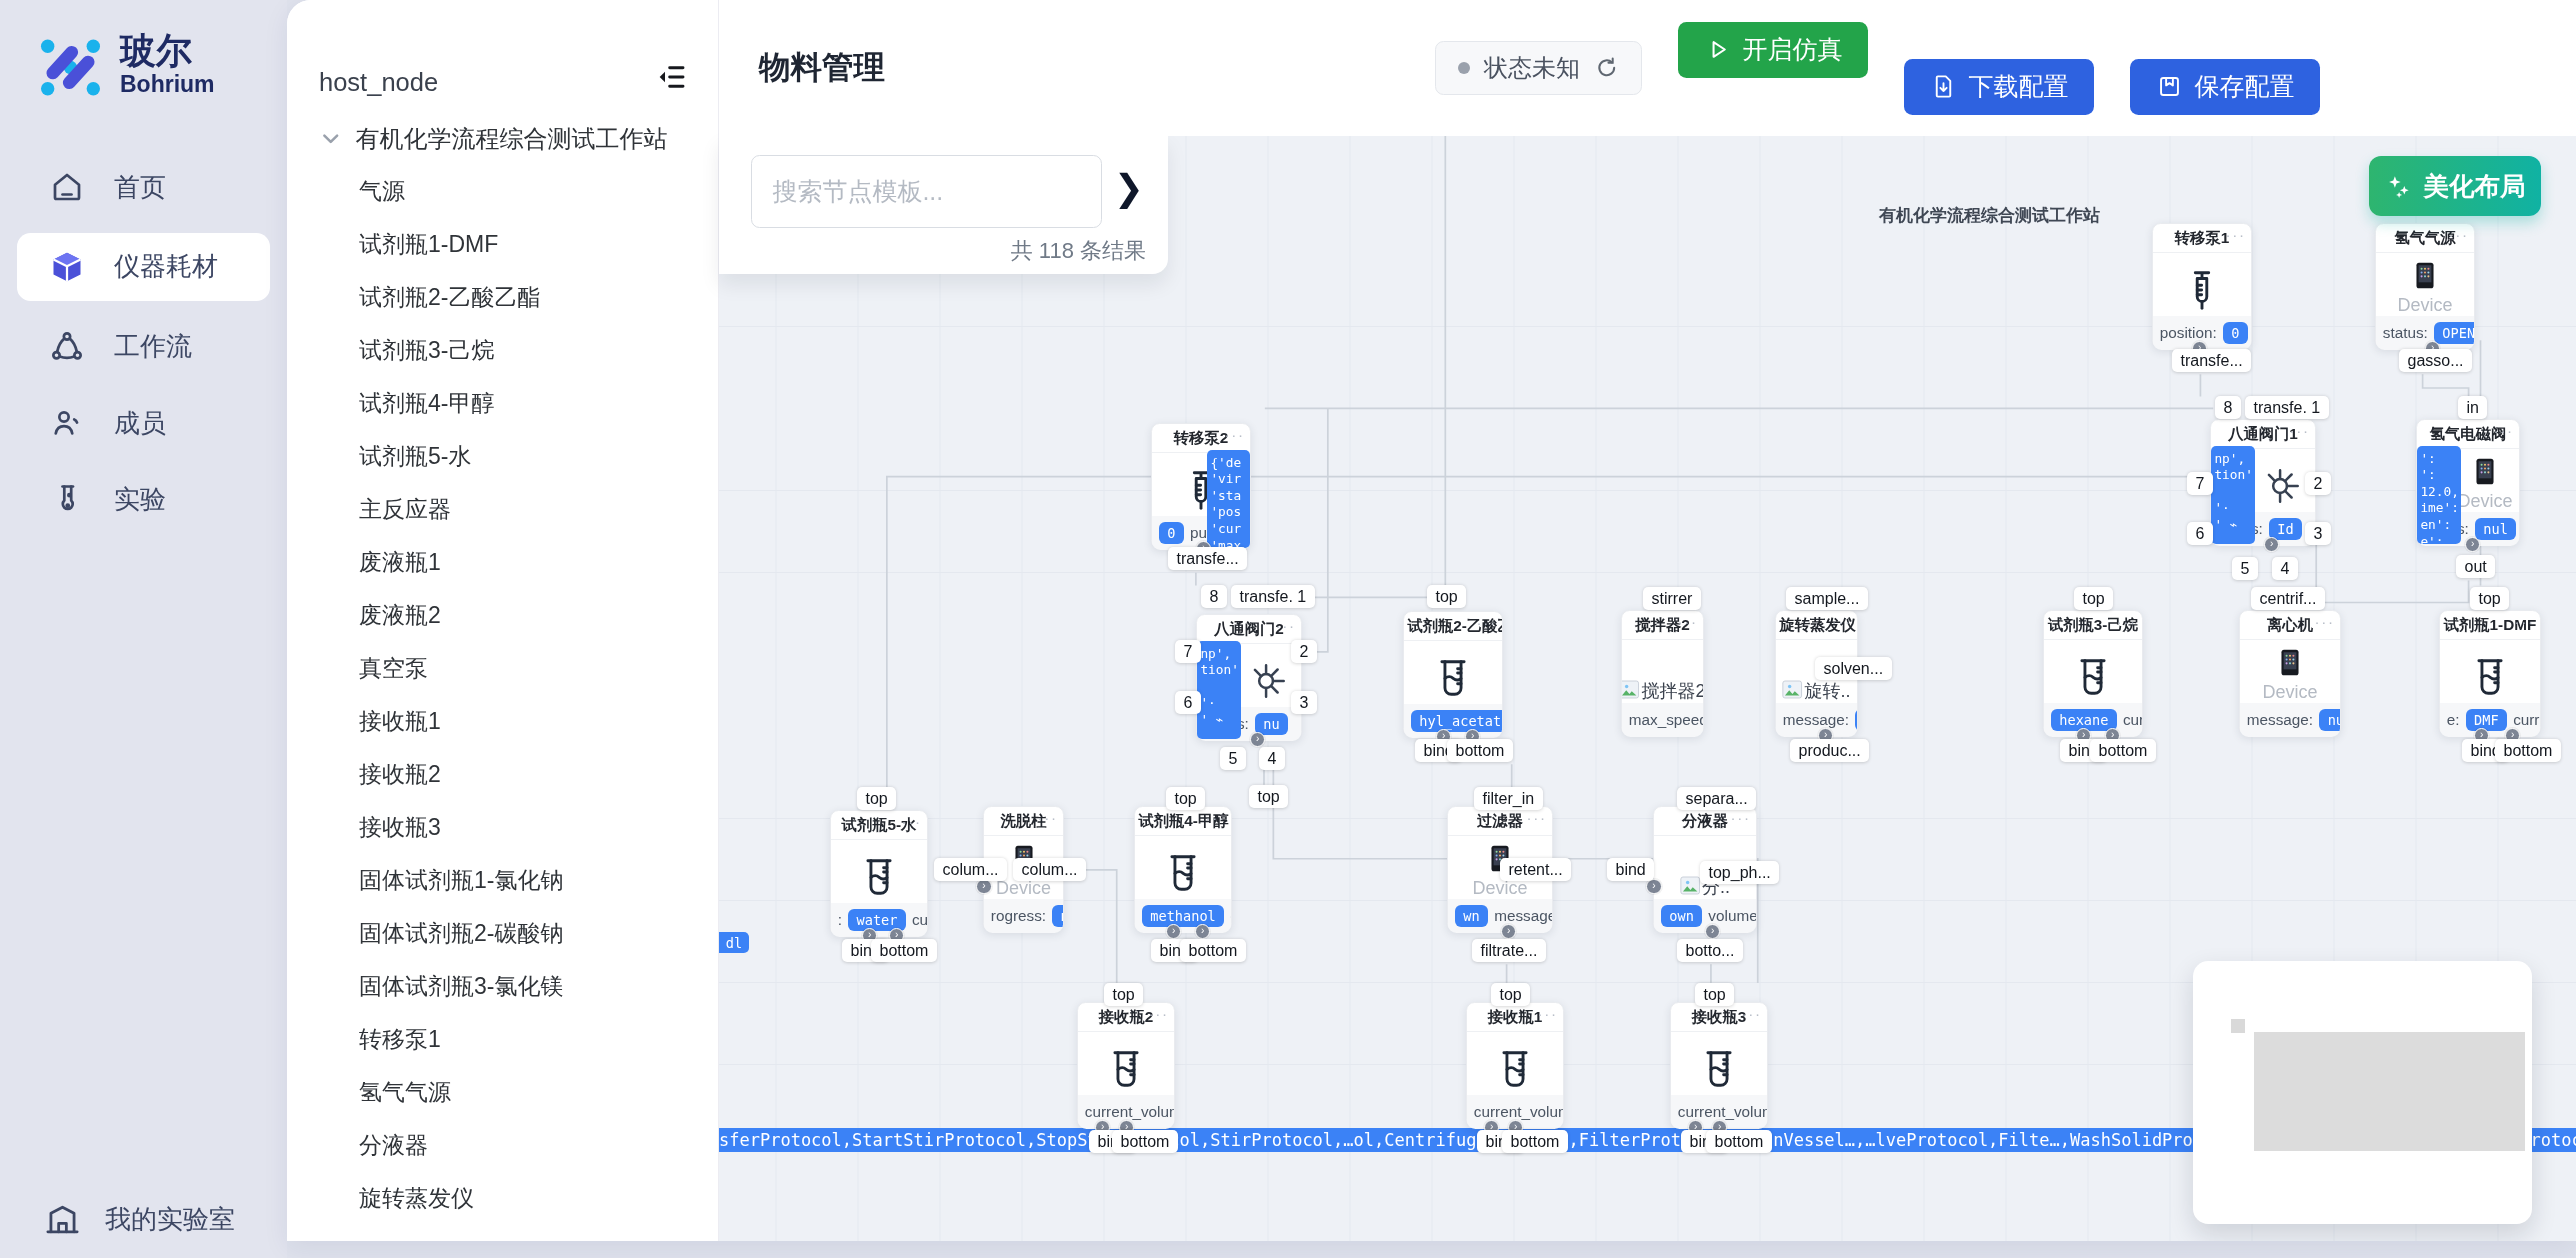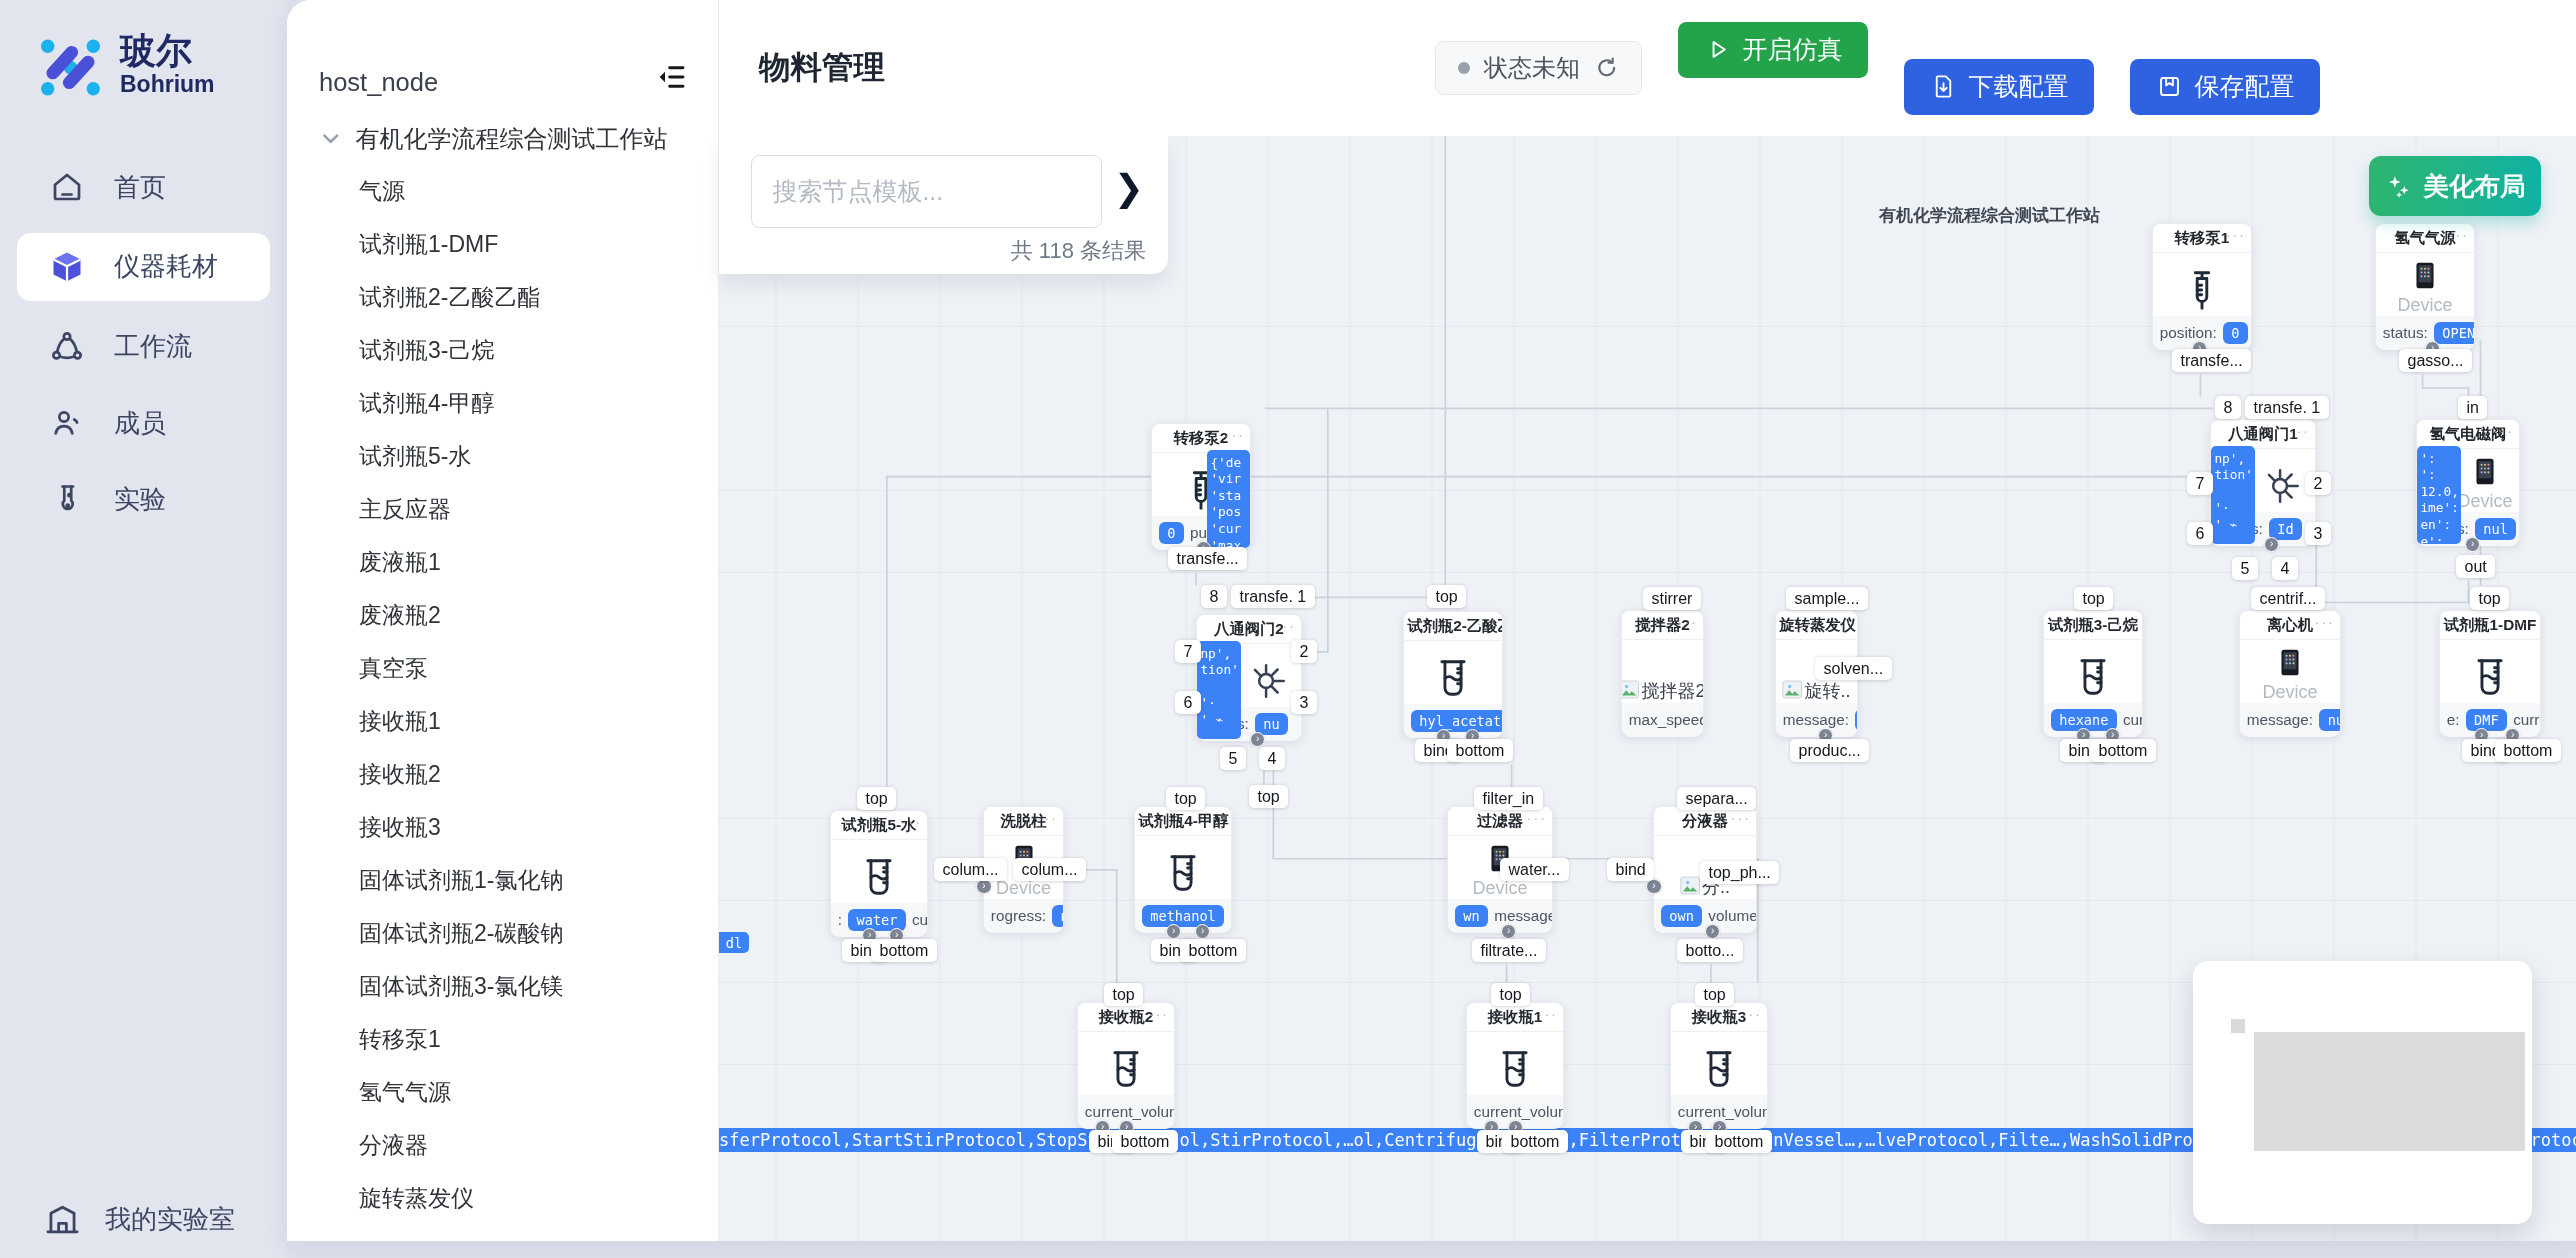--- a/index.html
+++ b/index.html
@@ -780,21 +780,21 @@
             <div class="chip" style="left: 1776px; top: 603px;">bottom</div>
             <div class="chip" style="left: 138px; top: 651px;">top</div>
             <div class="chip" style="left: 123px; top: 803px;">bind</div>
             <div class="chip" style="left: 152px; top: 803px;">bottom</div>
             <div class="chip" style="left: 215px; top: 722px;">colum...</div>
             <div class="chip" style="left: 294px; top: 722px;">colum...</div>
             <div class="chip" style="left: 447px; top: 651px;">top</div>
             <div class="chip" style="left: 432px; top: 803px;">bind</div>
             <div class="chip" style="left: 461px; top: 803px;">bottom</div>
             <div class="chip" style="left: 755px; top: 651px;">filter_in</div>
-            <div class="chip" style="left: 781px; top: 722px;">water...</div>
+            <div class="chip" style="left: 781px; top: 722px;">retent...</div>
             <div class="chip" style="left: 753px; top: 803px;">filtrate...</div>
             <div class="chip" style="left: 958px; top: 651px;">separa...</div>
             <div class="chip" style="left: 888px; top: 722px;">bind</div>
             <div class="chip" style="left: 981px; top: 725px;">top_ph...</div>
             <div class="chip" style="left: 958px; top: 803px;">botto...</div>
             <div class="chip" style="left: 385px; top: 847px;">top</div>
             <div class="chip" style="left: 370px; top: 994px;">bind</div>
             <div class="chip" style="left: 393px; top: 994px;">bottom</div>
             <div class="chip" style="left: 772px; top: 847px;">top</div>
             <div class="chip" style="left: 758px; top: 994px;">bind</div>

